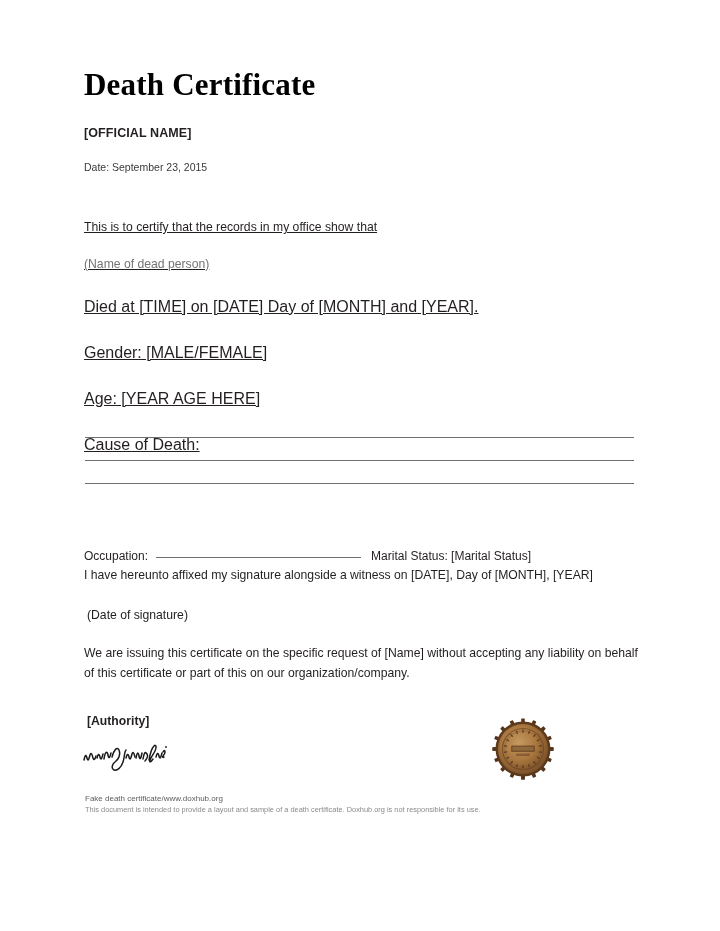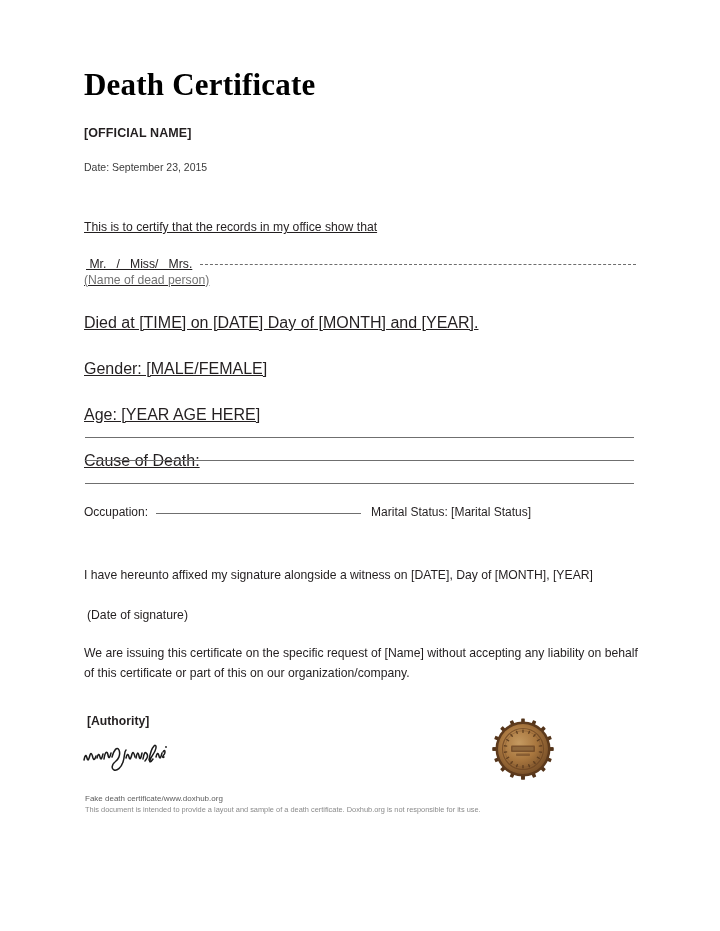--- a/index.html
+++ b/index.html
@@ -134,21 +134,21 @@
   }
   .occupation-row .label { flex: 0 0 auto; }
   .occupation-row .blank {
     flex: 0 0 205px;
     margin: 0 10px 0 8px;
     border-bottom: 1.6px solid #6f6f6f;
     height: 0;
     position: relative;
     top: -2px;
   }
-  .occupation-row .marital { flex: 0 0 auto; }
+  .occupation-row .marital { flex: 0 0 auto; margin-top: 44px; }
 
   
   .lower-block {
     position: absolute;
     left: 84px;
     top: 566px;
     width: 558px;
   }
   .lower-block .para {
     font-size: 12.2px;
@@ -215,24 +215,20 @@
   <h1 class="doc-title">Death Certificate</h1>
 
   <div class="official-name">[OFFICIAL NAME]</div>
 
   <div class="doc-date">Date: September 23, 2015</div>
 
   <div class="body-block">
 
     <p class="para">This is to certify that the records in my office show that</p>
 
-    <div class="name-line">
-      <span class="salutation"> Mr.   /   Miss/   Mrs.</span>
-      <span class="dash-rule"></span>
-    </div>
     <div class="name-caption">(Name of dead person)</div>
 
     <p class="field-line">Died at [TIME] on [DATE] Day of [MONTH] and [YEAR].</p>
     <p class="field-line">Gender: [MALE/FEMALE]</p>
     <p class="field-line">Age: [YEAR AGE HERE]</p>
     <p class="field-line">Cause of Death:</p>
 
   </div>
 
   <div class="rules">

